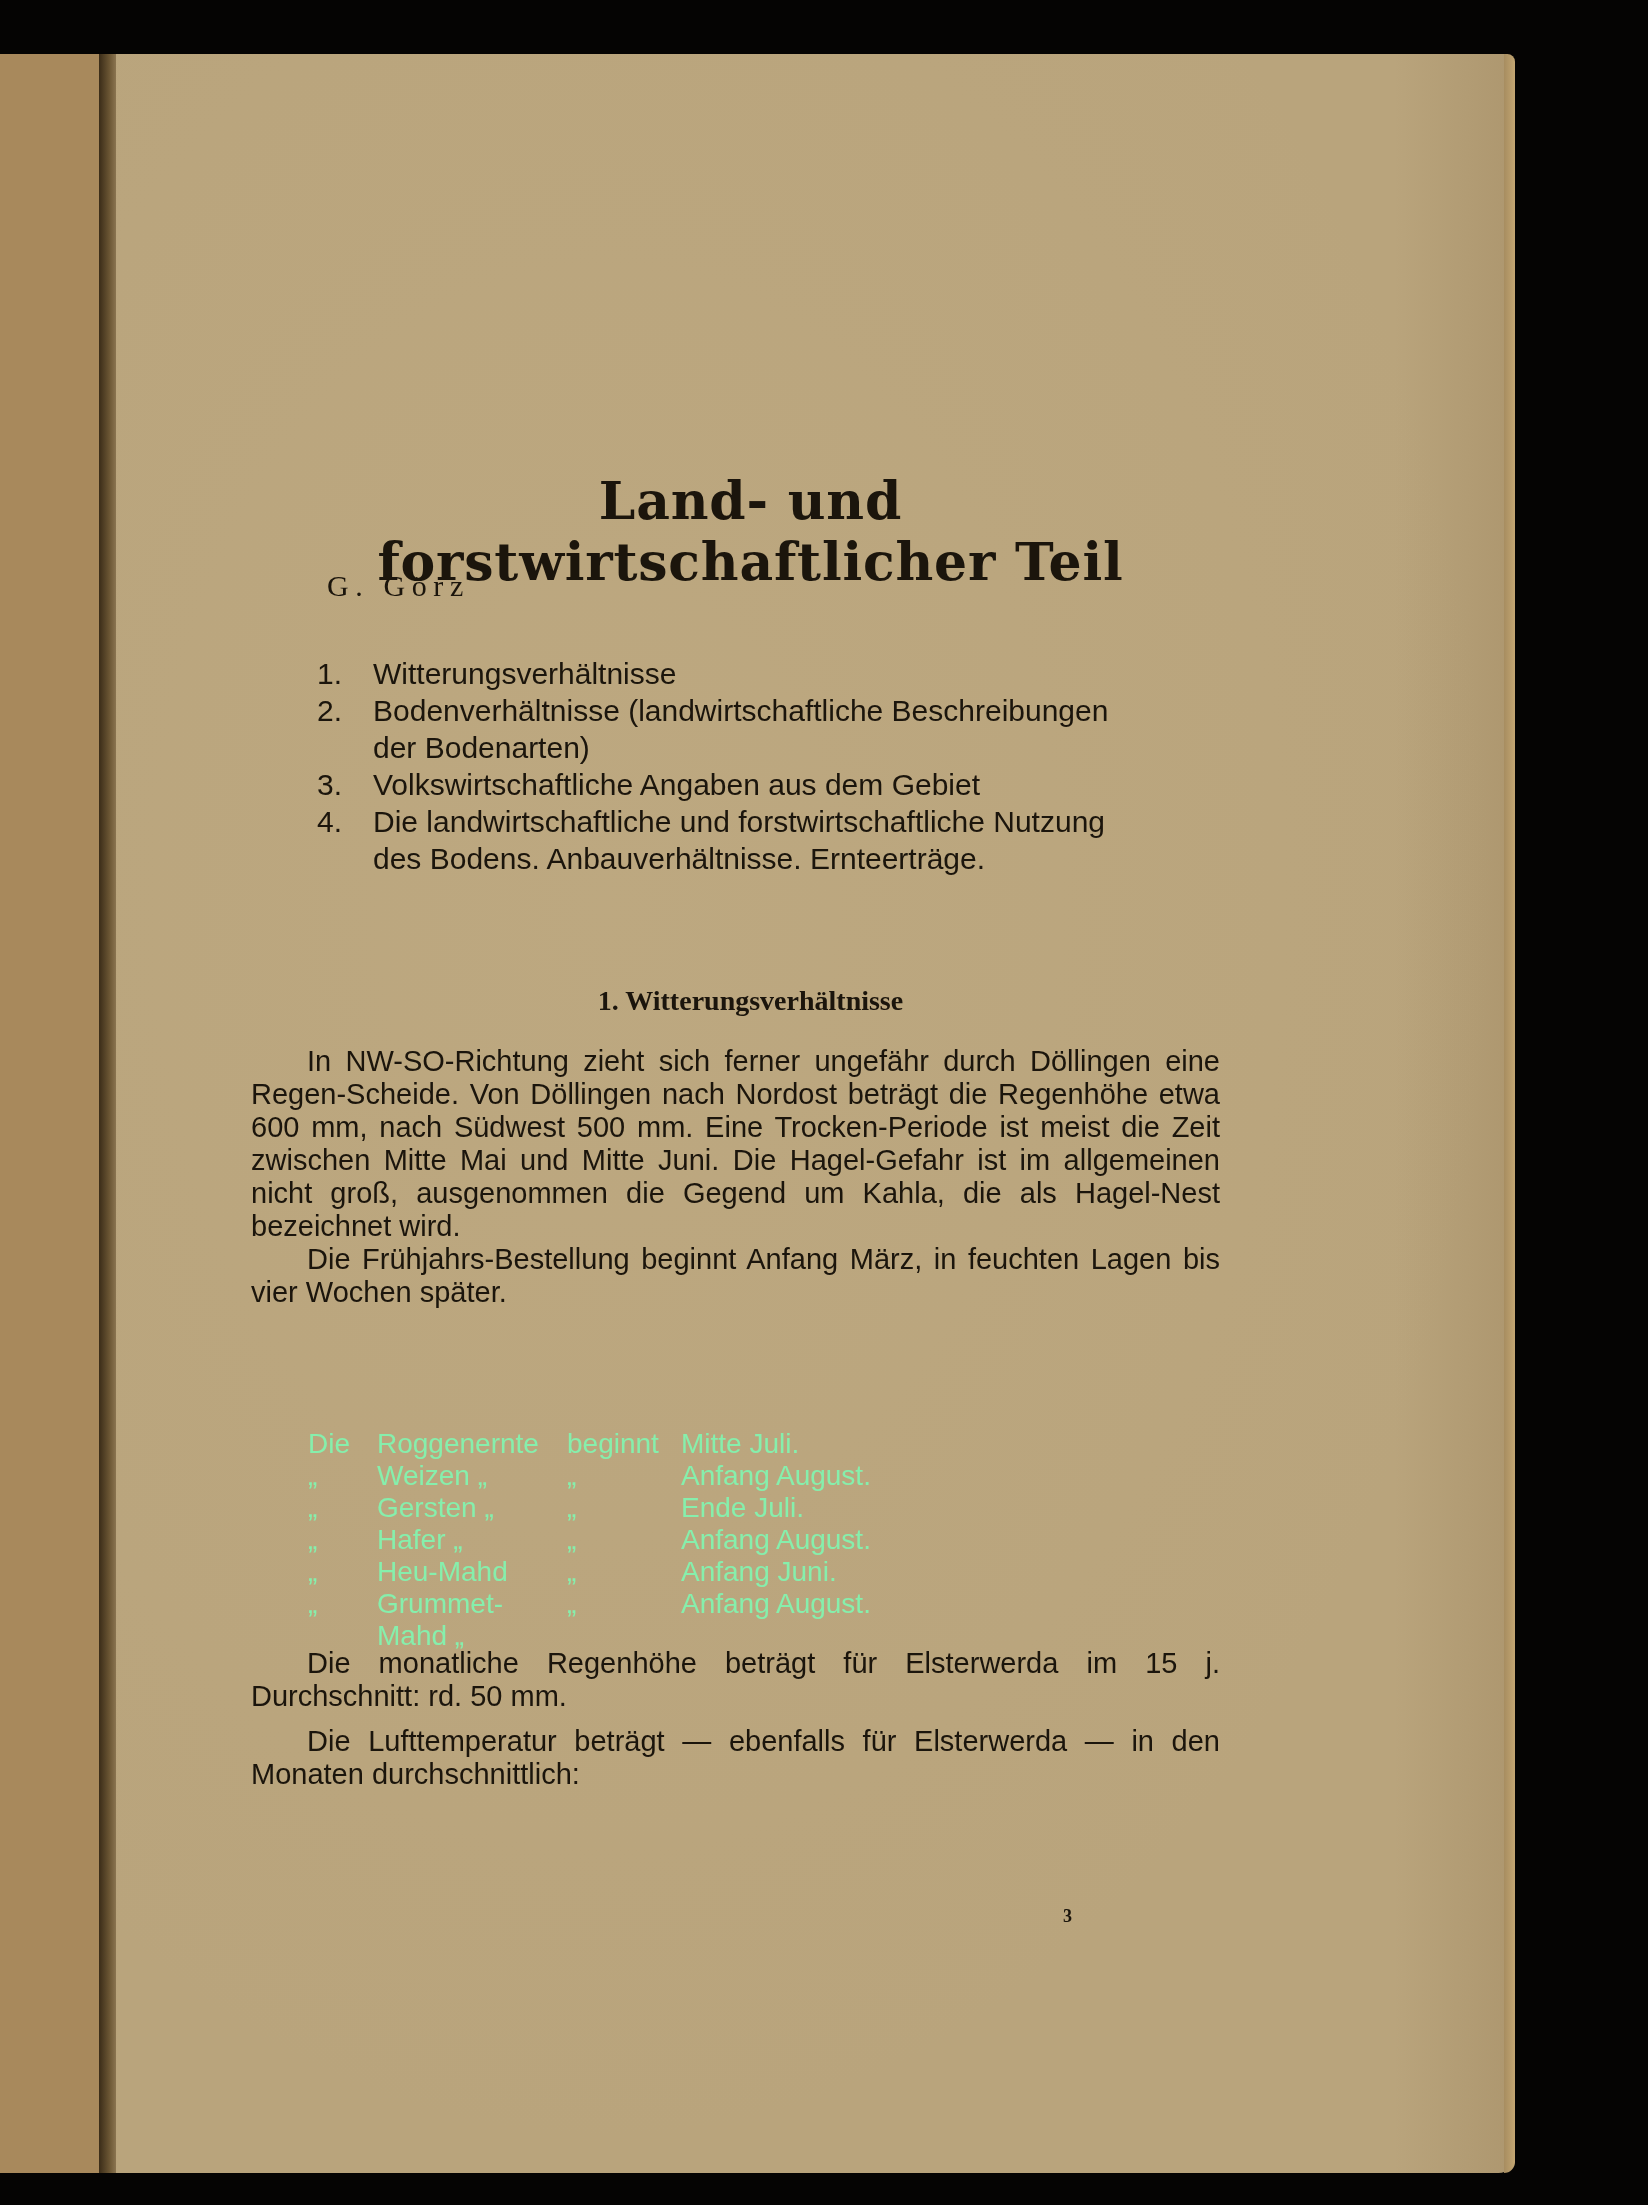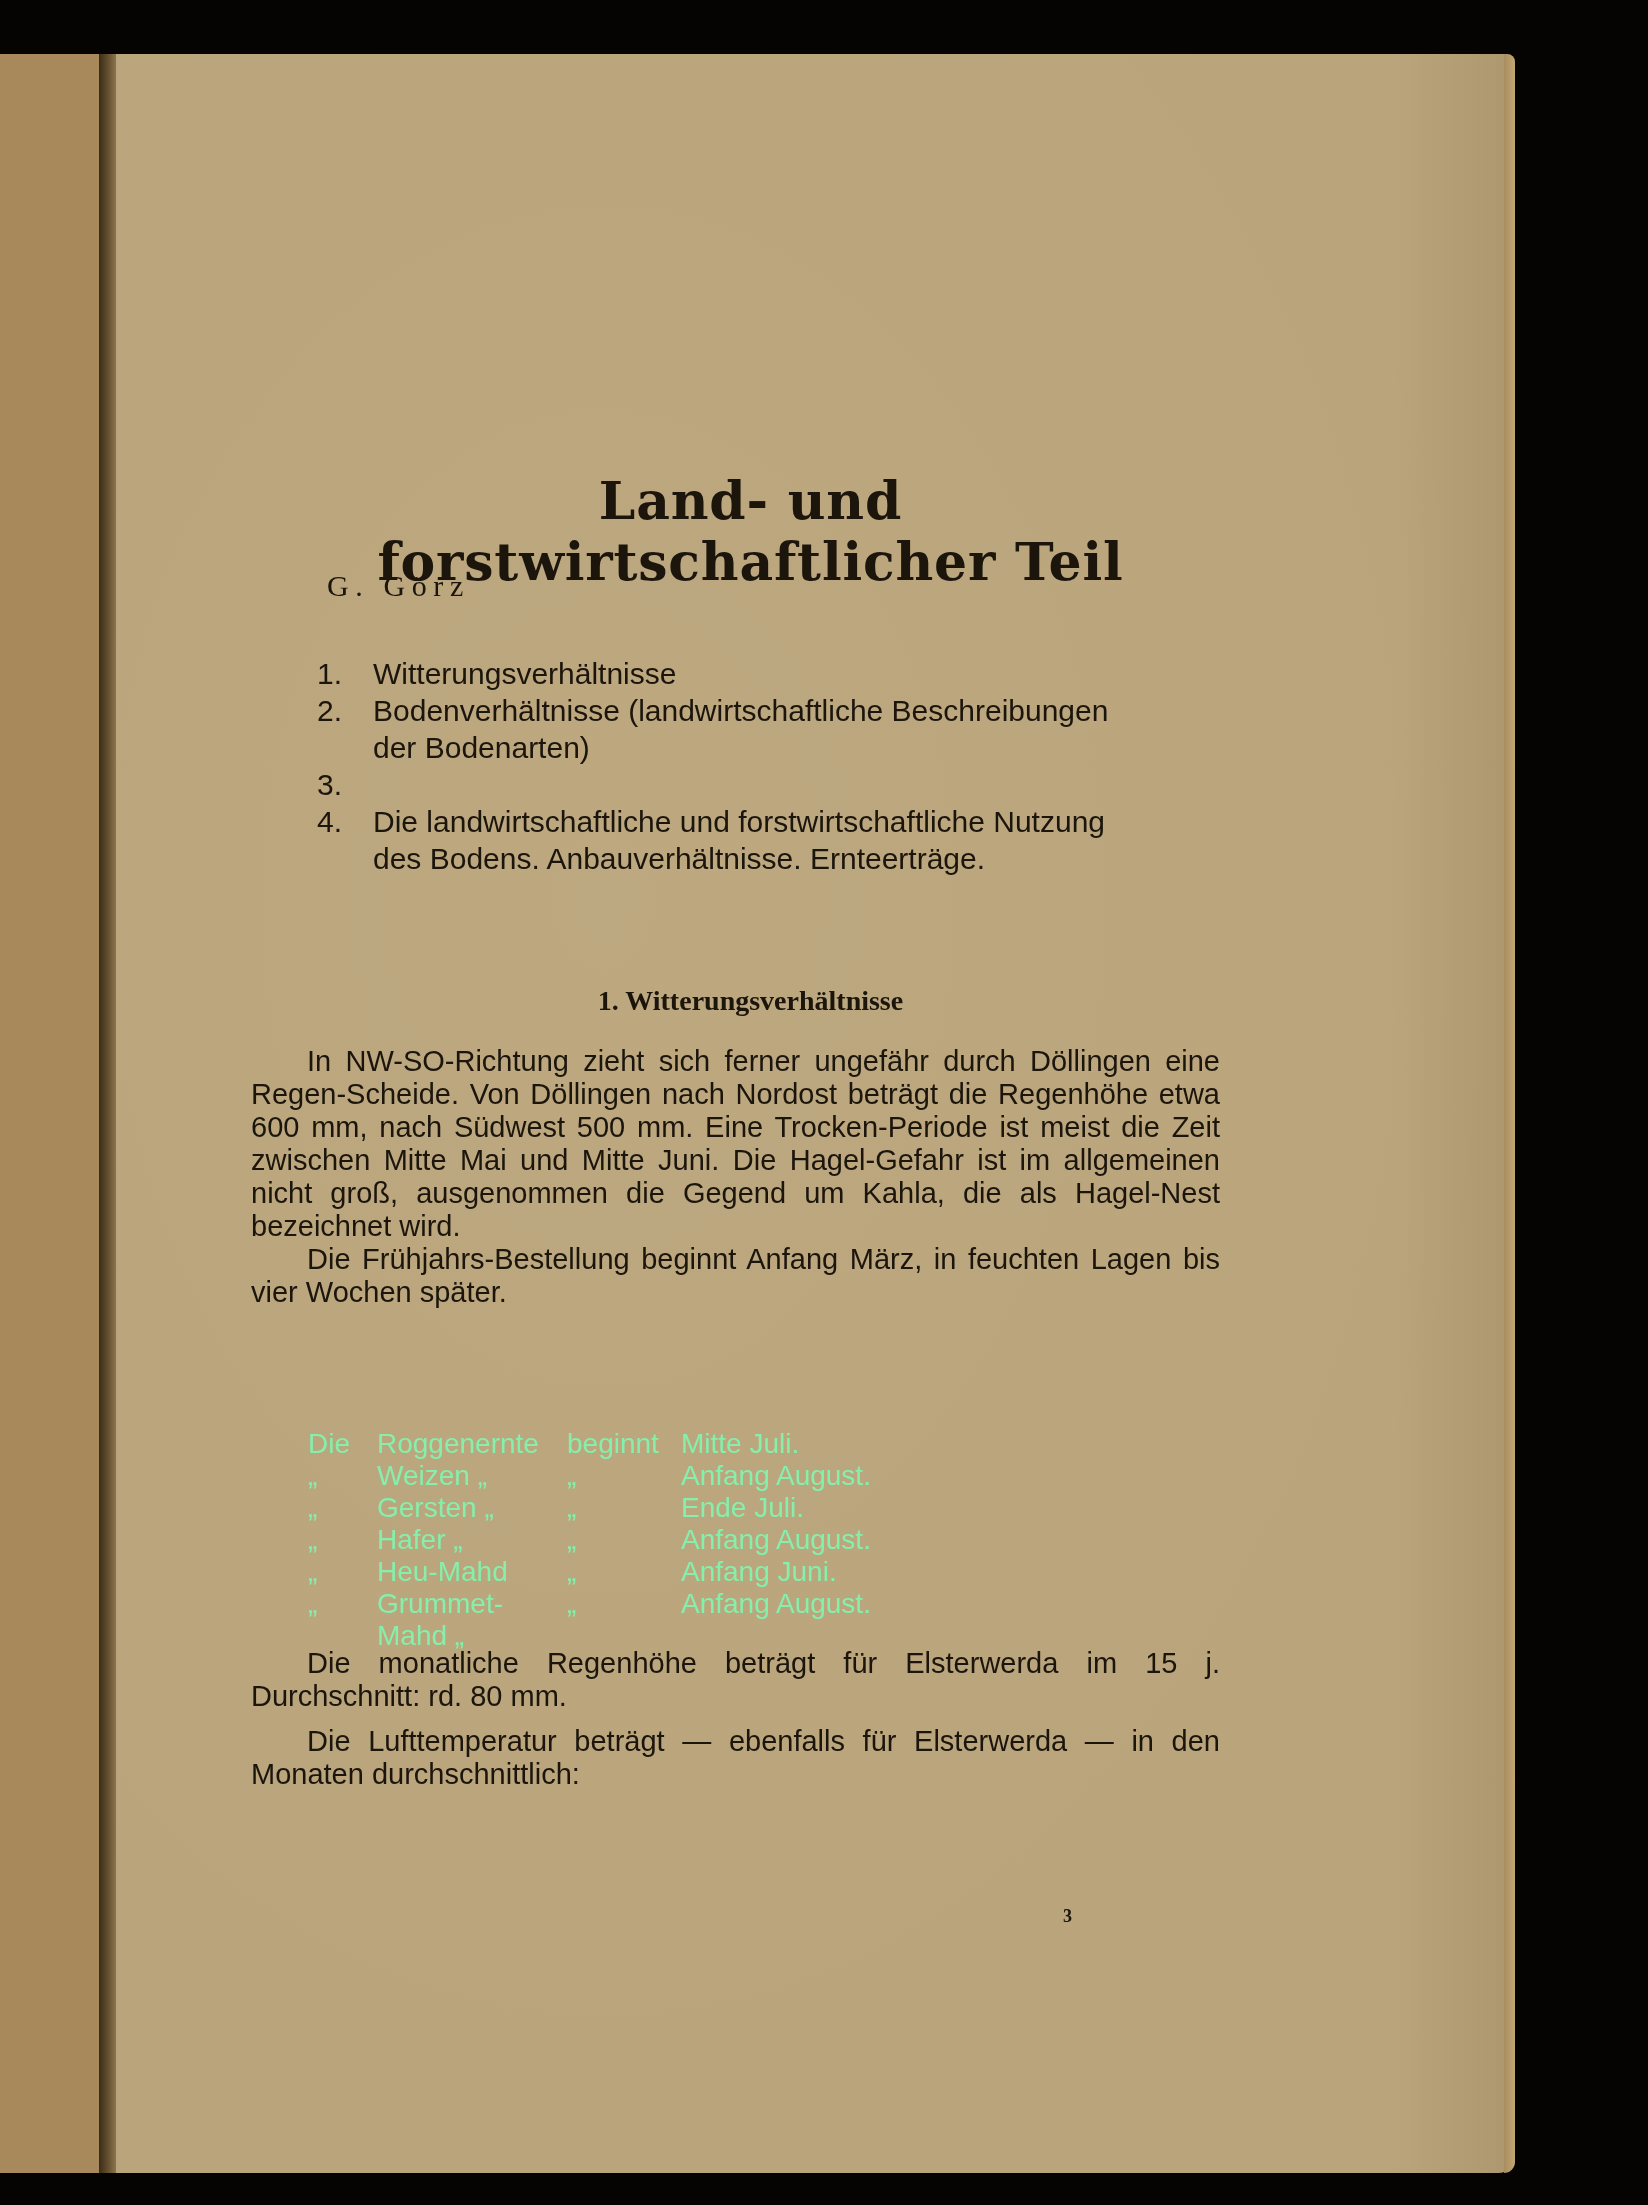--- a/index.html
+++ b/index.html
@@ -55,20 +55,21 @@
   <div class="item">
       <span class="num">1.</span>
       <span>Witterungsverhältnisse</span>
     </div>
   <div class="item">
       <span class="num">2.</span>
       <span>Bodenverhältnisse (landwirtschaftliche Beschreibungen der Bodenarten)</span>
     </div>
   <div class="item">
       <span class="num">3.</span>
+      <span>Volkswirtschaftliche Angaben aus dem Gebiet</span>
     </div>
   <div class="item">
       <span class="num">4.</span>
       <span>Die landwirtschaftliche und forstwirtschaftliche Nutzung des Bodens. Anbauverhältnisse. Ernteerträge.</span>
     </div>
 </div>
 
 <div class="text section-heading">1. Witterungsverhältnisse</div>
 
 <div class="text body p1">
@@ -109,20 +110,20 @@
     </div>
   <div class="row">
       <span class="c1">„</span>
       <span class="c2">Grummet-Mahd „</span>
       <span class="c3">„</span>
       <span>Anfang August.</span>
     </div>
 </div>
 
 <div class="text body p-month">
-  <p class="indent">Die monatliche Regenhöhe beträgt für Elsterwerda im 15 j. Durchschnitt: rd. 80 mm.</p>
+  <p class="indent">Die monatliche Regenhöhe beträgt für Elsterwerda im 15 j. Durchschnitt: rd. 50 mm.</p>
 </div>
 <div class="text body p-year">
   <p class="indent">Die Lufttemperatur beträgt — ebenfalls für Elsterwerda — in den Monaten durchschnittlich:</p>
 </div>
 
 <div class="text pagenum">3</div>
 
 
 </body></html>

